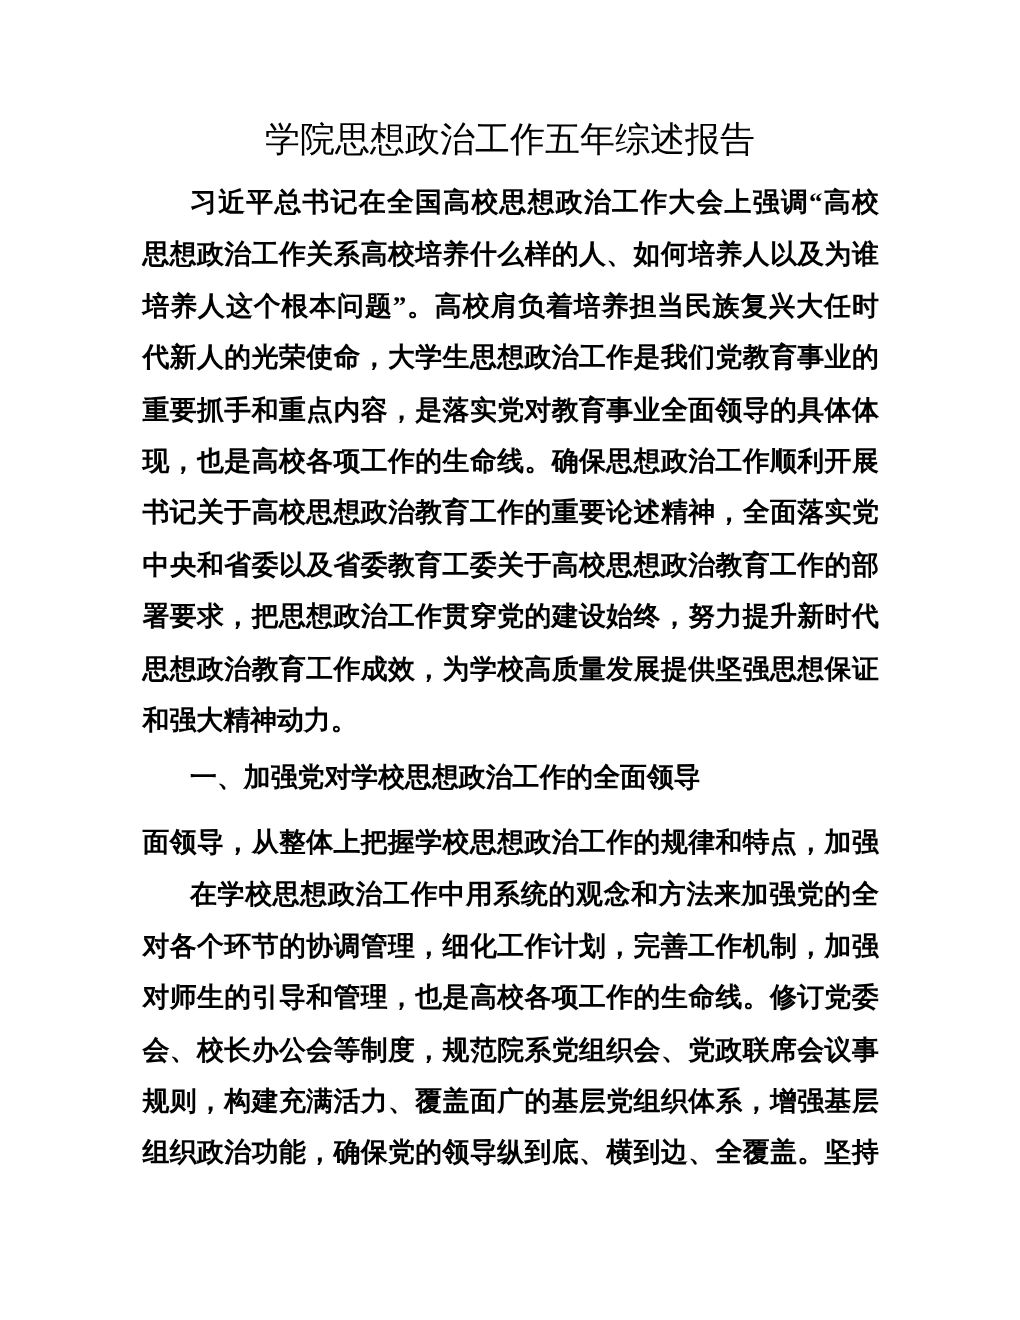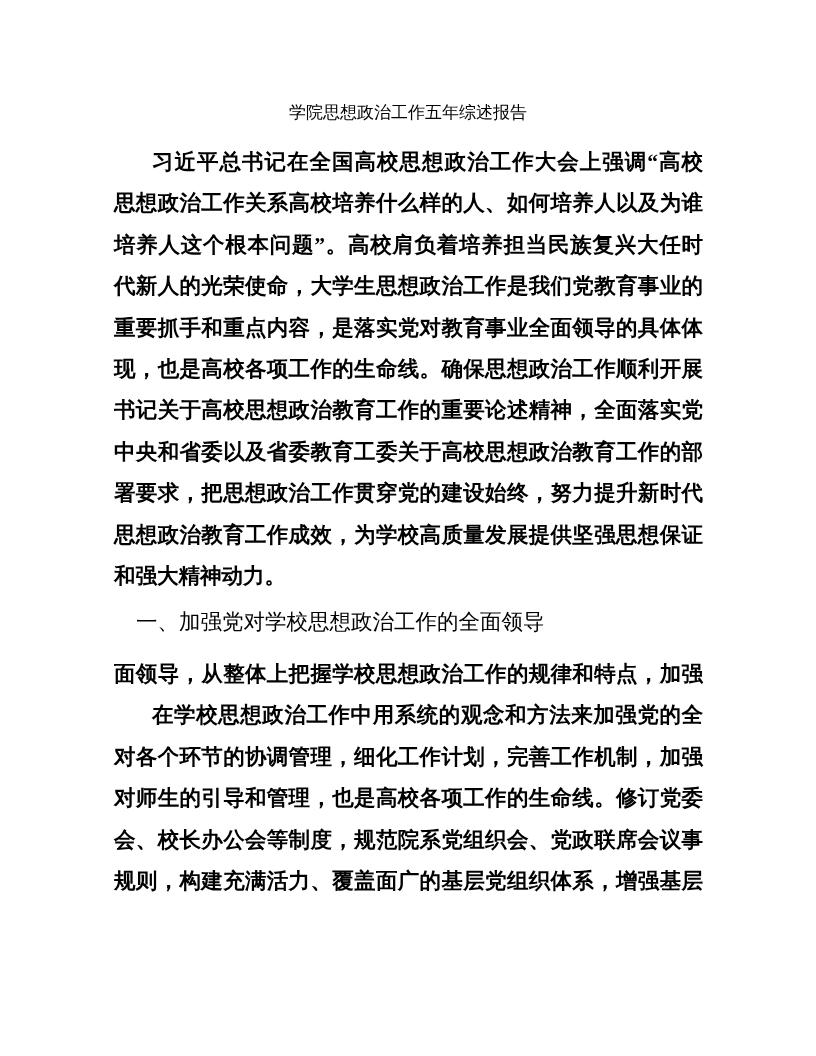--- a/index.html
+++ b/index.html
@@ -15,21 +15,21 @@
     overflow: hidden;
     font-family: "Liberation Serif", "DejaVu Serif", serif;
     color: #000000;
   }
   .doc-title {
     position: absolute;
     top: 92px;
     left: 114px;
     width: 588px;
     margin: 0;
-    font-size: 17px;
+    font-size: 28px;
     line-height: 41.4px;
     font-weight: normal;
     text-align: center;
     white-space: nowrap;
   }
   .para {
     position: absolute;
     left: 114px;
     width: 589px;
   }
@@ -49,28 +49,28 @@
     padding-left: 38px;
     box-sizing: border-box;
   }
   .text-line.last-line {
     text-align: left;
     text-align-last: left;
   }
   .section-heading {
     position: absolute;
     top: 602px;
-    left: 98px;
+    left: 114px;
     width: 589px;
     margin: 0;
     padding-left: 38px;
     box-sizing: border-box;
     font-size: 21.5px;
     line-height: 41.4px;
-    font-weight: normal;
+    font-weight: bold;
     white-space: nowrap;
   }
 </style>
 </head>
 <body>
 
 <div class="page">
 
   <h1 class="doc-title">学院思想政治工作五年综述报告</h1>
 
@@ -90,15 +90,16 @@
 
   <h2 class="section-heading">一、加强党对学校思想政治工作的全面领导</h2>
 
   <div class="para para-2">
     <div class="text-line">面领导，从整体上把握学校思想政治工作的规律和特点，加强</div>
     <div class="text-line first-line">在学校思想政治工作中用系统的观念和方法来加强党的全</div>
     <div class="text-line">对各个环节的协调管理，细化工作计划，完善工作机制，加强</div>
     <div class="text-line">对师生的引导和管理，也是高校各项工作的生命线。修订党委</div>
     <div class="text-line">会、校长办公会等制度，规范院系党组织会、党政联席会议事</div>
     <div class="text-line">规则，构建充满活力、覆盖面广的基层党组织体系，增强基层</div>
+    <div class="text-line">组织政治功能，确保党的领导纵到底、横到边、全覆盖。坚持</div>
   </div>
 
 </div>
 
 </body></html>

